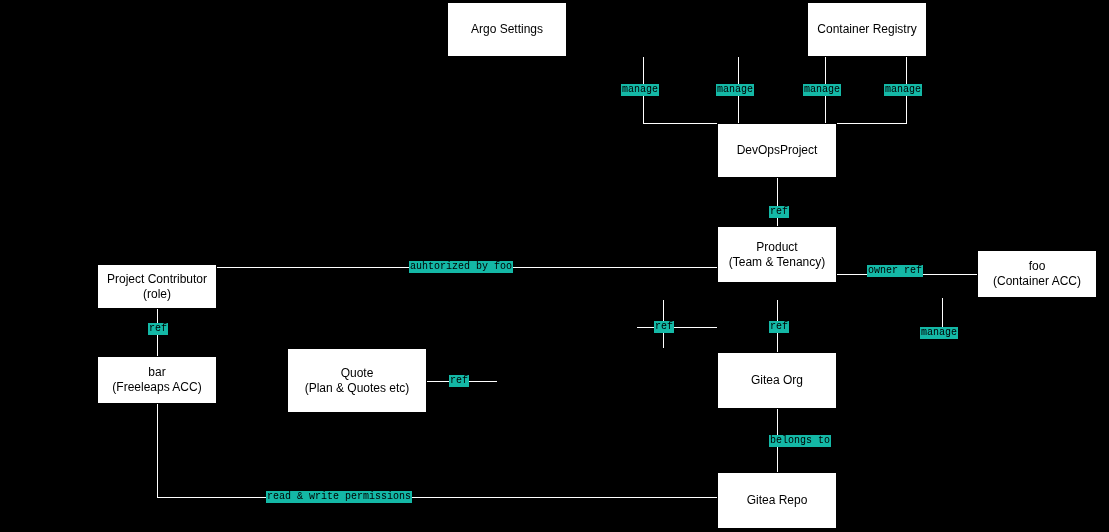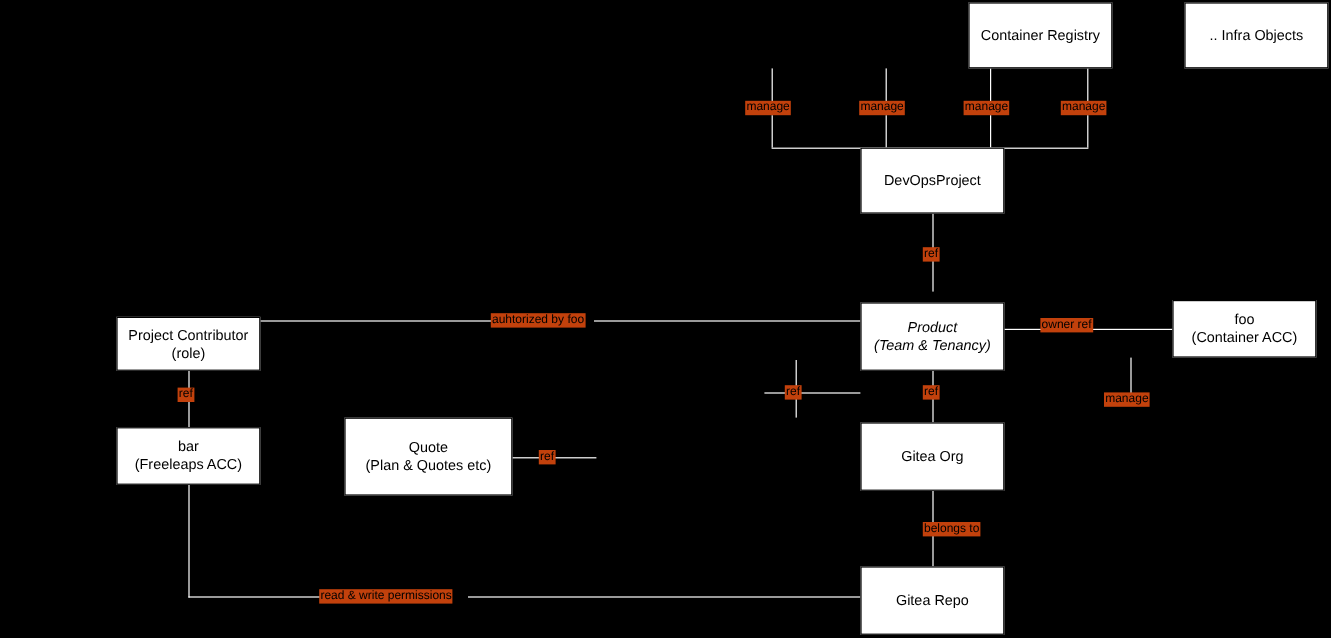--- a/index.html
+++ b/index.html
@@ -24,27 +24,28 @@
     align-items: center;
     justify-content: center;
     text-align: center;
     font-size: 12px;
     line-height: 15px;
     box-sizing: border-box;
     white-space: pre-line;
   }
   .edge-label {
     position: absolute;
-    background: #c2410c;
+    background: #14b8a6;
     color: #000000;
     font-size: 10px;
     line-height: 12px;
     padding: 0 1px;
     box-sizing: border-box;
     white-space: nowrap;
+    font-family: Liberation Mono, monospace;
   }
   .edge {
     position: absolute;
     background: #ffffff;
   }
 </style>
 </head>
 <body>
 
 <div id="canvas">
@@ -66,26 +67,26 @@
   <div class="edge" style="left:157px;top:292px;width:1px;height:64px;"></div>
   <div class="edge" style="left:427px;top:381px;width:70px;height:1px;"></div>
   <div class="edge" style="left:637px;top:327px;width:80px;height:1px;"></div>
   <div class="edge" style="left:663px;top:300px;width:1px;height:48px;"></div>
   <div class="edge" style="left:217px;top:267px;width:200px;height:1px;"></div>
   <div class="edge" style="left:495px;top:267px;width:222px;height:1px;"></div>
   <div class="edge" style="left:157px;top:404px;width:1px;height:94px;"></div>
   <div class="edge" style="left:157px;top:497px;width:110px;height:1px;"></div>
   <div class="edge" style="left:390px;top:497px;width:327px;height:1px;"></div>
 
+  <div class="node" style="left:447px;top:2px;width:120px;height:55px;">Argo Settings</div>
   <div class="node" style="left:807px;top:2px;width:120px;height:55px;">Container Registry</div>
-  <div class="node" style="left:987px;top:2px;width:120px;height:55px;">.. Infra Objects</div>
   <div class="node" style="left:717px;top:123px;width:120px;height:55px;">DevOpsProject</div>
   <div class="node" style="left:97px;top:264px;width:120px;height:45px;">Project Contributor
 (role)</div>
-  <div class="node" style="left:717px;top:252px;width:120px;height:57px;font-style:italic;">Product
+  <div class="node" style="left:717px;top:226px;width:120px;height:57px;">Product
 (Team &amp; Tenancy)</div>
   <div class="node" style="left:977px;top:250px;width:120px;height:48px;">foo
 (Container ACC)</div>
   <div class="node" style="left:97px;top:356px;width:120px;height:48px;">bar
 (Freeleaps ACC)</div>
   <div class="node" style="left:287px;top:348px;width:140px;height:65px;">Quote
 (Plan &amp; Quotes etc)</div>
   <div class="node" style="left:717px;top:352px;width:120px;height:57px;">Gitea Org</div>
   <div class="node" style="left:717px;top:472px;width:120px;height:57px;">Gitea Repo</div>
 

